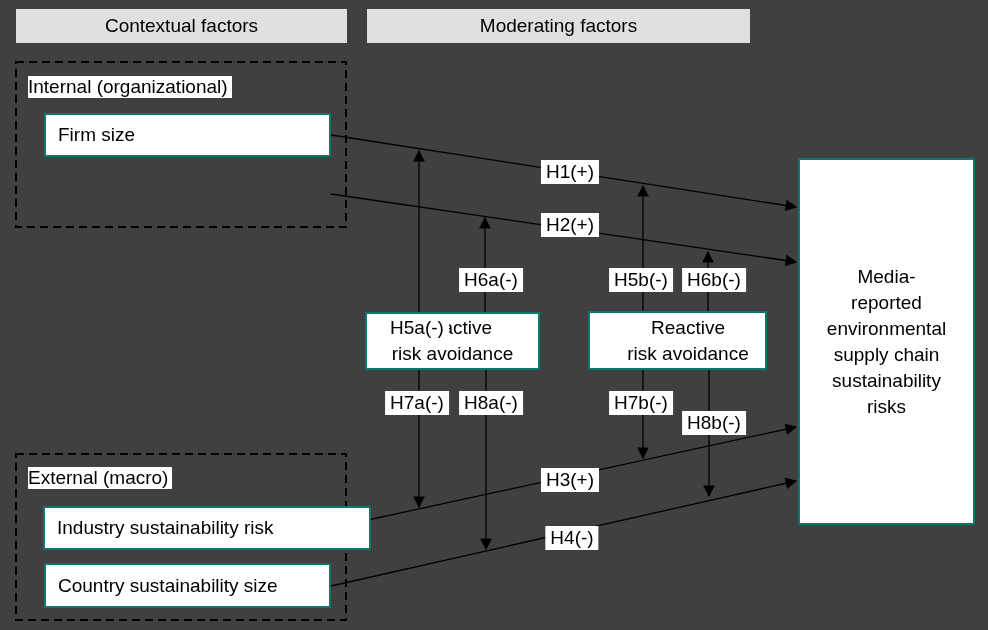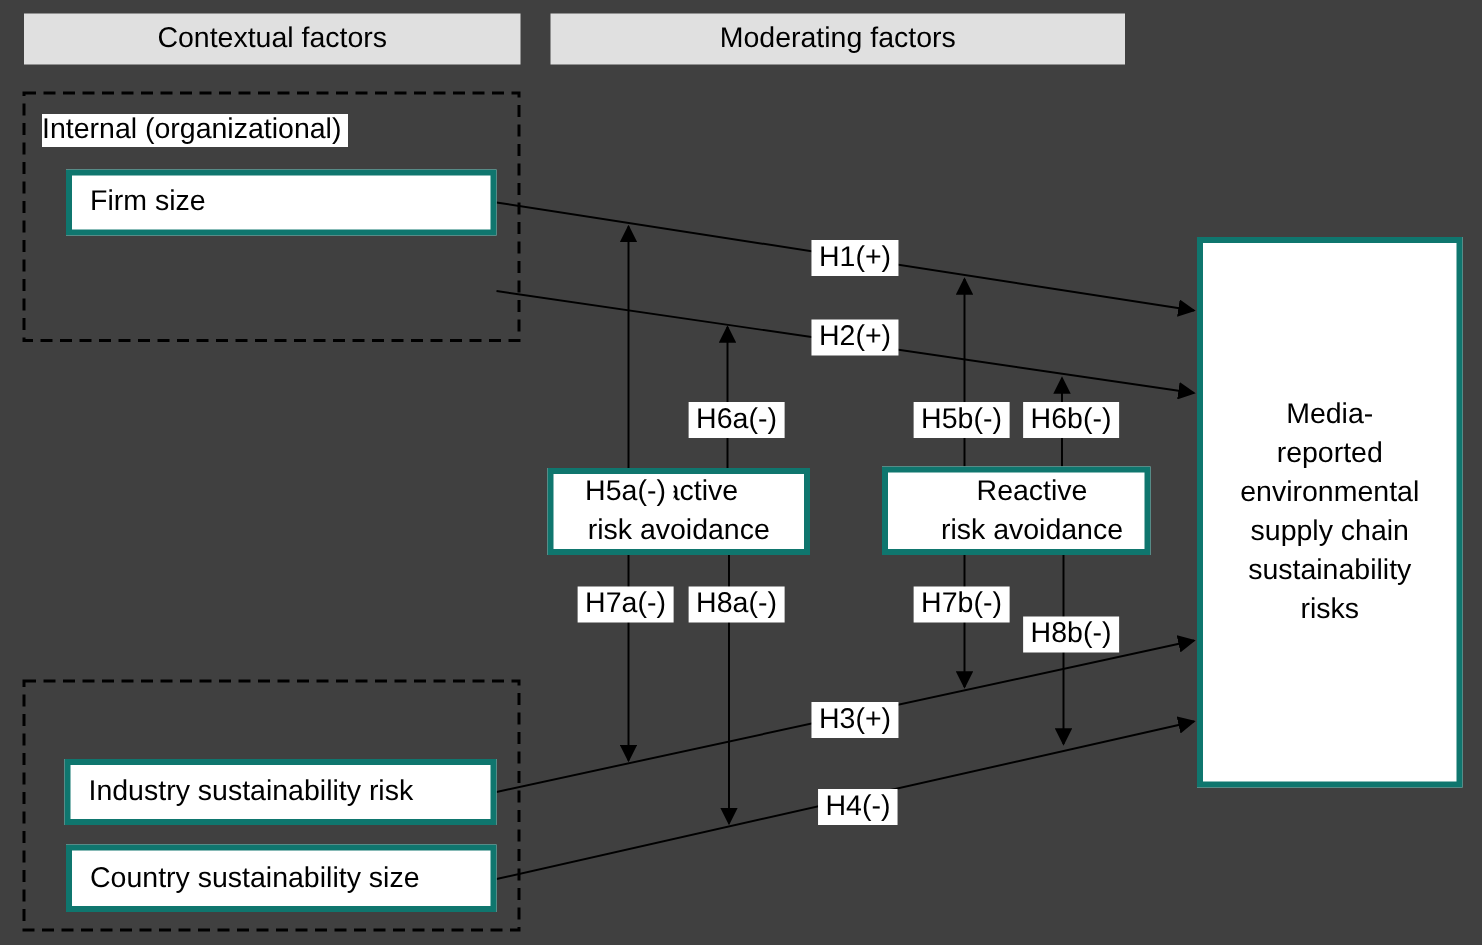--- a/index.html
+++ b/index.html
@@ -27,21 +27,21 @@
   }
   .group-label {
     position: absolute;
     font-size: 19px;
     line-height: 22px;
     background: #ffffff;
     padding-right: 4px;
   }
   .node {
     position: absolute;
-    border: 4px solid #0f766e;
+    border: 2px solid #0f766e;
     background: #ffffff;
     box-sizing: border-box;
     display: flex;
     align-items: center;
     font-size: 19px;
   }
   .node.left-align { justify-content: flex-start; padding-left: 12px; }
   .node.center {
     justify-content: center;
     text-align: center;
@@ -89,21 +89,22 @@
     <line x1="643" y1="370" x2="643" y2="458" stroke="#000000" stroke-width="1.3" marker-end="url(#arr)"></line>
     <line x1="709" y1="370" x2="709" y2="496" stroke="#000000" stroke-width="1.3" marker-end="url(#arr)"></line>
   </svg>
 
   <div class="header" style="left:16px; top:9px; width:331px;">Contextual factors</div>
   <div class="header" style="left:367px; top:9px; width:383px;">Moderating factors</div>
 
   <div class="group-label" style="left:28px; top:76px;">Internal (organizational)</div>
   <div class="node left-align" style="left:44px; top:113px; width:287px; height:44px;">Firm size</div>
 
-  <div class="node left-align" style="left:43px; top:506px; width:288px; height:44px;">Industry sustainability risk</div>
+  <div class="group-label" style="left:28px; top:467px;">External (macro)</div>
+  <div class="node left-align" style="left:43px; top:506px; width:328px; height:44px;">Industry sustainability risk</div>
   <div class="node left-align" style="left:44px; top:563px; width:287px; height:45px;">Country sustainability size</div>
 
   <div class="node center" style="left:365px; top:312px; width:175px; height:58px;">Proactive
 risk avoidance</div>
   <div class="node center" style="left:588px; top:311px; width:179px; height:59px;padding-left:21px;">Reactive
 risk avoidance</div>
 
   <div class="node center" style="left:798px; top:158px; width:177px; height:367px;">Media-
 reported
 environmental

